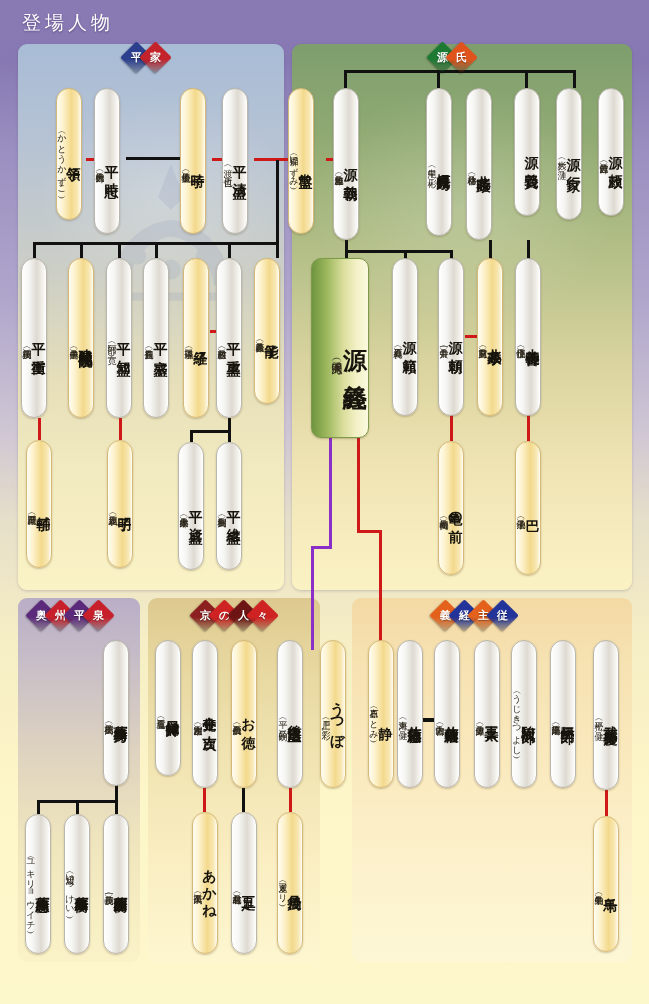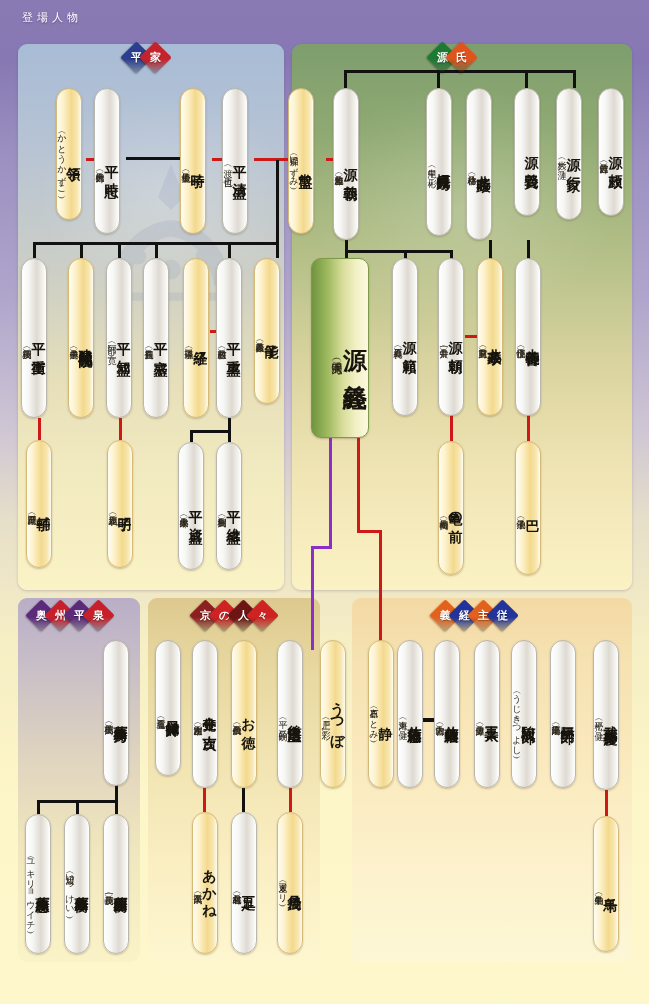--- a/index.html
+++ b/index.html
@@ -8,21 +8,21 @@
     font-family:"DejaVu Sans","Liberation Sans",sans-serif;
     background:
       linear-gradient(to bottom,
         #8a7ab4 0px, #8778b3 60px, #9a8fc0 150px,
         #b0a6cc 300px, #cfc6d4 430px, #e6dfc9 520px,
         #f6eec4 640px, #fdf6c8 800px, #fdf7cc 1004px);
     position:relative;
   }
   #page-title {
     position:absolute; left:22px; top:10px;
-    color:#ffffff; font-size:11px; letter-spacing:4px;
+    color:#ffffff; font-size:19px; letter-spacing:4px;
     text-shadow:0 1px 2px rgba(60,40,90,.55);
     font-family:"DejaVu Sans","Liberation Sans",sans-serif;
   }
 
   
   .panel { position:absolute; border-radius:9px; overflow:hidden; }
   .panel-heike {
     left:18px; top:44px; width:266px; height:546px;
     background:
       radial-gradient(ellipse 180px 150px at 55% 28%, rgba(255,255,255,.22), rgba(255,255,255,0) 70%),

